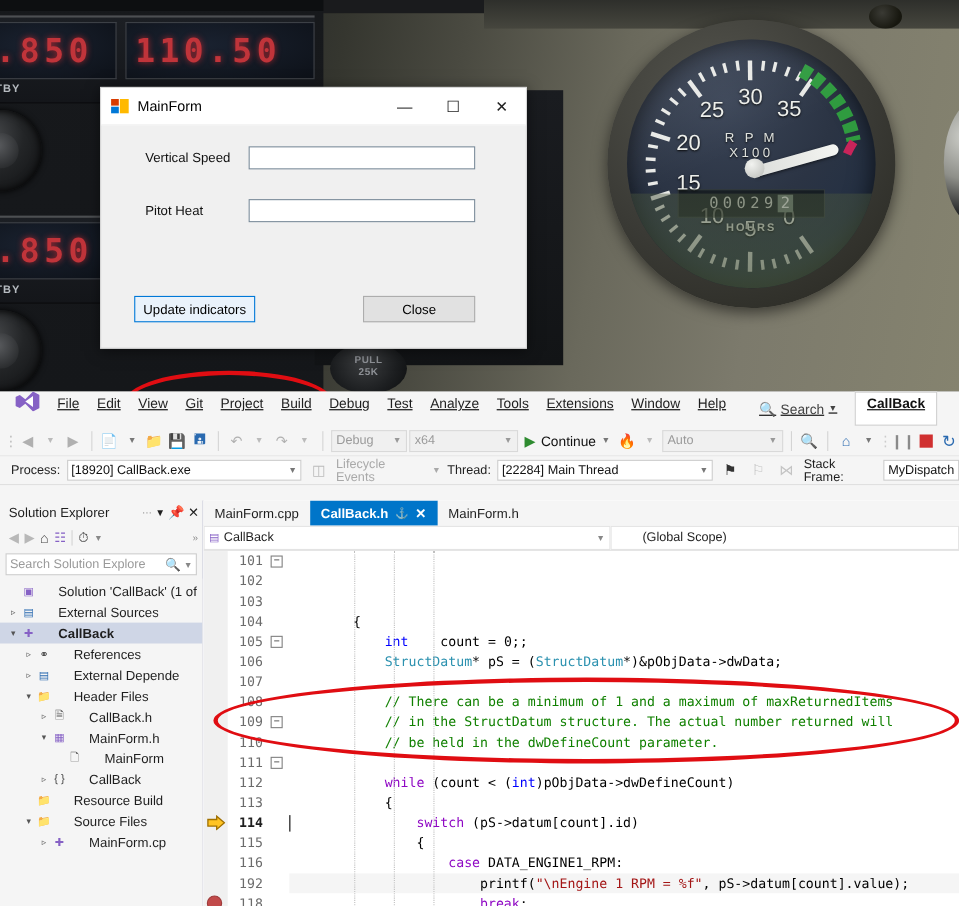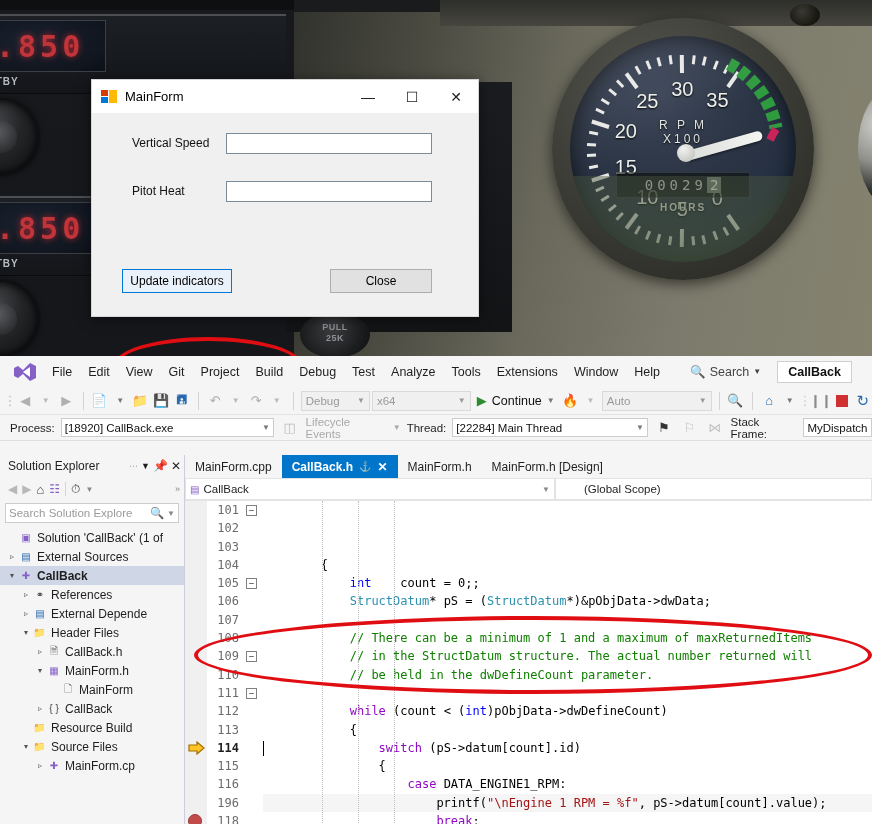--- a/index.html
+++ b/index.html
@@ -179,22 +179,23 @@
   
   .annot-ellipse{
     position:absolute; border:4px solid #e00d12; border-radius:50%;
     pointer-events:none;
   }
   #annot-1{ left:21px; top:257px; width:190px; height:58px; }
 
   
   #vs { position:absolute; left:0; top:356px; width:872px; height:468px; background:#f5f5f5; }
   #vs-menubar{
-    height:31px; background:#f5f5f5; display:flex; align-items:center;
+    height:31px; background:#f5f5f5; display:flex; 
     border-bottom:none;
+    text-decoration:underline;
   }
   #vs-logo{ width:22px;height:18px;margin:0 8px 0 14px; position:relative; }
   .menu-item{ padding:4px 8px; font-size:12.5px; color:#1e1e1e; }
   #vs-search{ display:flex; align-items:center; margin-left:22px; color:#444; font-size:12.5px; gap:4px;}
   #vs-callback-box{
     margin-left:16px; background:#fff; border:1px solid #cfcfcf; padding:3px 10px;
     font-size:12.5px; font-weight:700; color:#111;
   }
 
   #vs-toolbar{
@@ -239,21 +240,21 @@
     display:flex; align-items:center; padding:0 3px; font-size:11.5px; color:#9a9a9a;
   }
   #se-search .ss-t{ flex:1; white-space:nowrap; overflow:hidden; }
   #se-tree{ flex:1; background:#f5f5f5; overflow:hidden; padding-top:2px; }
   .tnode{ height:19px; display:flex; align-items:center; font-size:12px; color:#1e1e1e;
     white-space:nowrap; }
   .tnode.sel{ background:#cfd6e6; }
   .tnode .tw{ width:12px; text-align:center; font-size:8px; color:#555; flex:0 0 auto; }
   .tnode .ti{ width:16px; flex:0 0 auto; display:flex; align-items:center; justify-content:center;
     font-size:10px; }
-  .tnode .tl{ padding-left:3px; overflow:hidden; }
+  .tnode .tl{ padding-left:3px; overflow:hidden;margin-left:16px; }
   .tnode.bold .tl{ font-weight:700; }
 
   
   #editor{ flex:1; display:flex; flex-direction:column; background:#fff; overflow:hidden;justify-content:flex-end; }
   #ed-tabs{ height:23px; background:#f5f5f5; display:flex; align-items:stretch; }
   .ed-tab{ display:flex;align-items:center; padding:0 10px; font-size:12px; color:#1e1e1e;
     background:#f5f5f5; gap:6px; }
   .ed-tab.active{ background:#0075c9; color:#fff; font-weight:700; }
   .ed-tab .tpin{ font-size:10px; }
   .ed-tab .tx{ font-size:12px; }
@@ -295,20 +296,23 @@
 <div id="cockpit">
   <div id="top-dark-strip"></div>
   <div id="top-dark-strip2"></div>
   <div id="bolt"></div>
 
   <div id="panel-left">
 
     <div class="radio-unit" style="top:14px;height:80px;">
       <div class="radio-screen">
         <div class="seg" style="left:10px;">.850</div>
+      </div>
+      <div class="radio-screen2">
+        <div class="seg" style="left:8px;">110.50</div>
       </div>
       <div class="lbl-stby" style="top:60px;">STBY</div>
     </div>
     <div class="lbl-comm" style="left:168px; top:104px;">COMM</div>
     <div class="knob" style="left:-30px; top:100px; width:74px; height:74px;"></div>
 
     <div class="radio-unit" style="top:196px;height:80px;">
       <div class="radio-screen">
         <div class="seg" style="left:10px;">.850</div>
       </div>
@@ -637,23 +641,20 @@
             <span>MainForm.cpp</span>
           </div>
           <div class="ed-tab active">
             <span>CallBack.h</span>
             <span class="tpin" style="font-size: 10px;">⚓</span>
             <span class="tx">✕</span>
           </div>
           <div class="ed-tab">
             <span>MainForm.h</span>
           </div>
-          <div class="ed-tab">
-            <span>MainForm.h [Design]</span>
-          </div>
         </div>
       <div id="ed-scopebar">
         <div class="scope" id="scope-left">
           <span style="color:#8661c5;font-size:10px;">▤</span>
           <span style="flex:1">CallBack</span>
           <span style="font-size:8px;color:#888;">▼</span>
         </div>
         <div class="scope" id="scope-right">
           <span>(Global Scope)</span>
         </div>
@@ -677,21 +678,21 @@
             <div class="ln">107</div>
             <div class="ln">108</div>
             <div class="ln">109</div>
             <div class="ln">110</div>
             <div class="ln">111</div>
             <div class="ln">112</div>
             <div class="ln">113</div>
             <div class="ln" style="color: rgb(30, 30, 30); font-weight: 700;">114</div>
             <div class="ln">115</div>
             <div class="ln">116</div>
-            <div class="ln">196</div>
+            <div class="ln">192</div>
             <div class="ln">118</div>
           </div>
         <div id="fold-margin">
             <div class="fold" style="top: 4px;">−</div>
             <div class="fold" style="top: 77.2px;">−</div>
             <div class="fold" style="top: 150.4px;">−</div>
             <div class="fold" style="top: 187px;">−</div>
           </div>
         <div id="code-text">
           <div id="caret" style="top: 239.9px; left: 2px; height: 15.3px;"></div>

